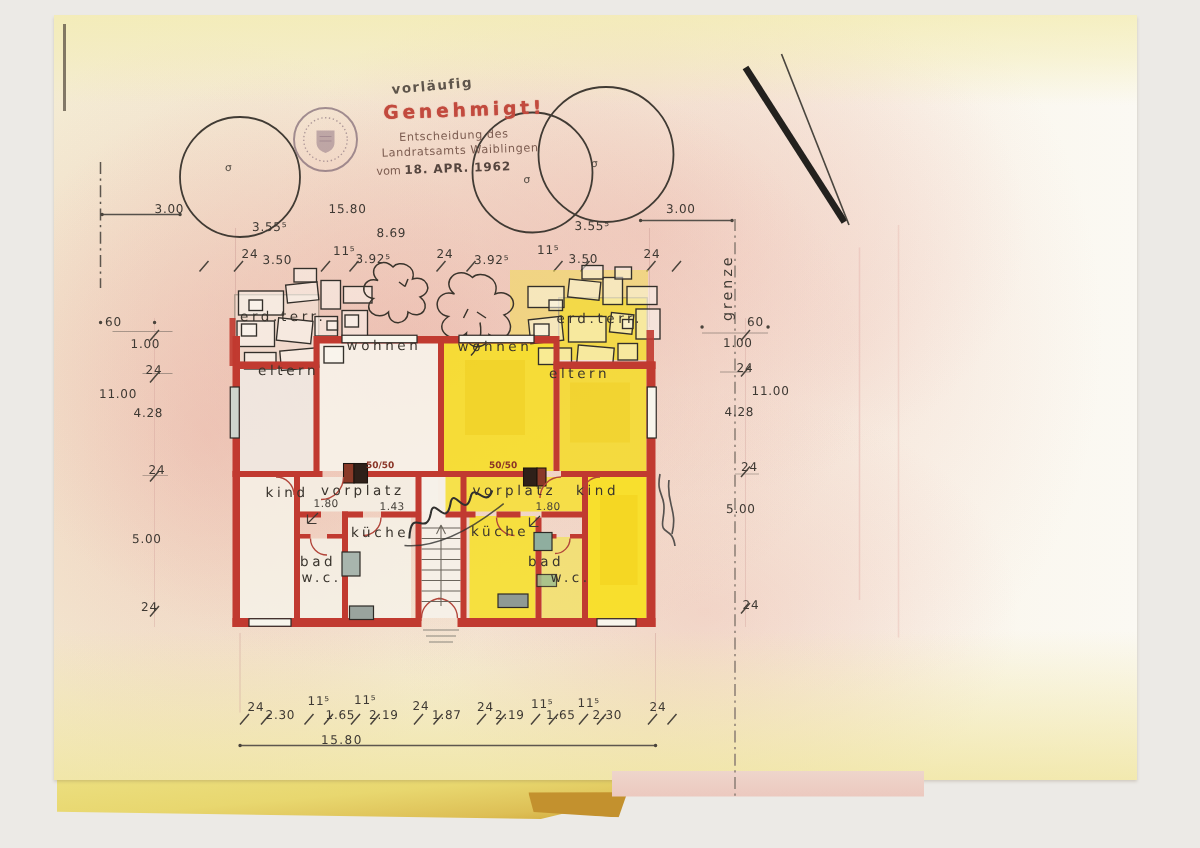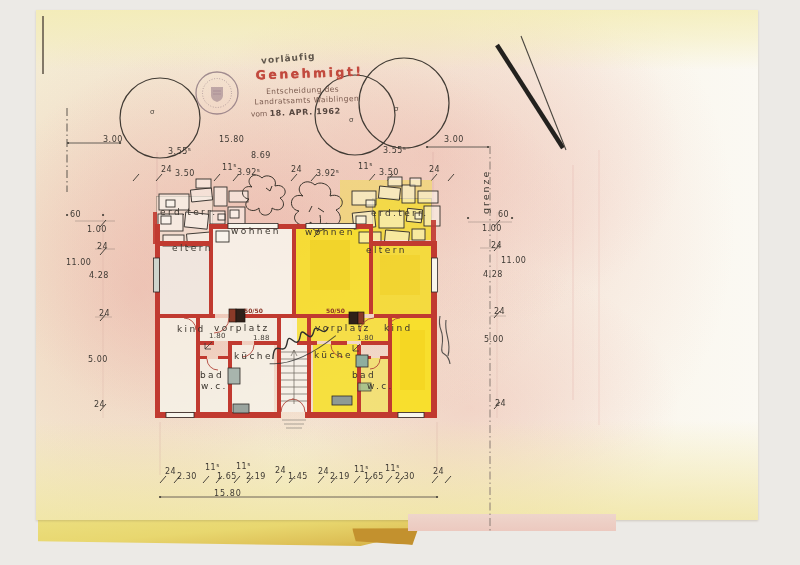--- a/index.html
+++ b/index.html
@@ -319,21 +319,21 @@
     <span class="lbl" style="left: 495px; top: 400px;">24</span>
   </div>
 <div class="layer">
     <span class="lbl" style="left: 165px; top: 468px;">24</span>
     <span class="lbl" style="left: 177px; top: 473px;">2.30</span>
     <span class="lbl" style="left: 205px; top: 464px;">11⁵</span>
     <span class="lbl" style="left: 217px; top: 473px;">1.65</span>
     <span class="lbl" style="left: 236px; top: 463px;">11⁵</span>
     <span class="lbl" style="left: 246px; top: 473px;">2.19</span>
     <span class="lbl" style="left: 275px; top: 467px;">24</span>
-    <span class="lbl" style="left: 288px; top: 473px;">1.45</span>
+    <span class="lbl" style="left: 288px; top: 473px;">1.87</span>
     <span class="lbl" style="left: 318px; top: 468px;">24</span>
     <span class="lbl" style="left: 330px; top: 473px;">2.19</span>
     <span class="lbl" style="left: 354px; top: 466px;">11⁵</span>
     <span class="lbl" style="left: 364px; top: 473px;">1.65</span>
     <span class="lbl" style="left: 385px; top: 465px;">11⁵</span>
     <span class="lbl" style="left: 395px; top: 473px;">2.30</span>
     <span class="lbl" style="left: 433px; top: 468px;">24</span>
   </div>
 <div class="layer room-lbl">
     <span class="lbl" style="left: 160px; top: 208px;">erd.terr.</span>
@@ -348,21 +348,21 @@
     <span class="lbl" style="left: 200px; top: 371px;">bad</span>
     <span class="lbl" style="left: 201px; top: 382px;">w.c.</span>
     <span class="lbl" style="left: 315px; top: 324px;">vorplatz</span>
     <span class="lbl" style="left: 384px; top: 324px;">kind</span>
     <span class="lbl" style="left: 314px; top: 351px;">küche</span>
     <span class="lbl" style="left: 352px; top: 371px;">bad</span>
     <span class="lbl" style="left: 367px; top: 382px;">w.c.</span>
   </div>
 <div class="layer sub-lbl">
     <span class="lbl" style="left: 209px; top: 333px;">1.80</span>
-    <span class="lbl" style="left: 253px; top: 335px;">1.88</span>
+    <span class="lbl" style="left: 253px; top: 335px;">1.43</span>
     <span class="lbl" style="left: 357px; top: 335px;">1.80</span>
   </div>
 <div class="layer tiny-lbl">
     <span class="lbl" style="left: 244px; top: 308px;">50/50</span>
     <span class="lbl" style="left: 326px; top: 308px;">50/50</span>
   </div>
 <div class="layer mark-lbl">
     <span class="lbl" style="left: 150px; top: 109px;">σ</span>
     <span class="lbl" style="left: 349px; top: 117px;">σ</span>
     <span class="lbl" style="left: 394px; top: 106px;">σ</span>

